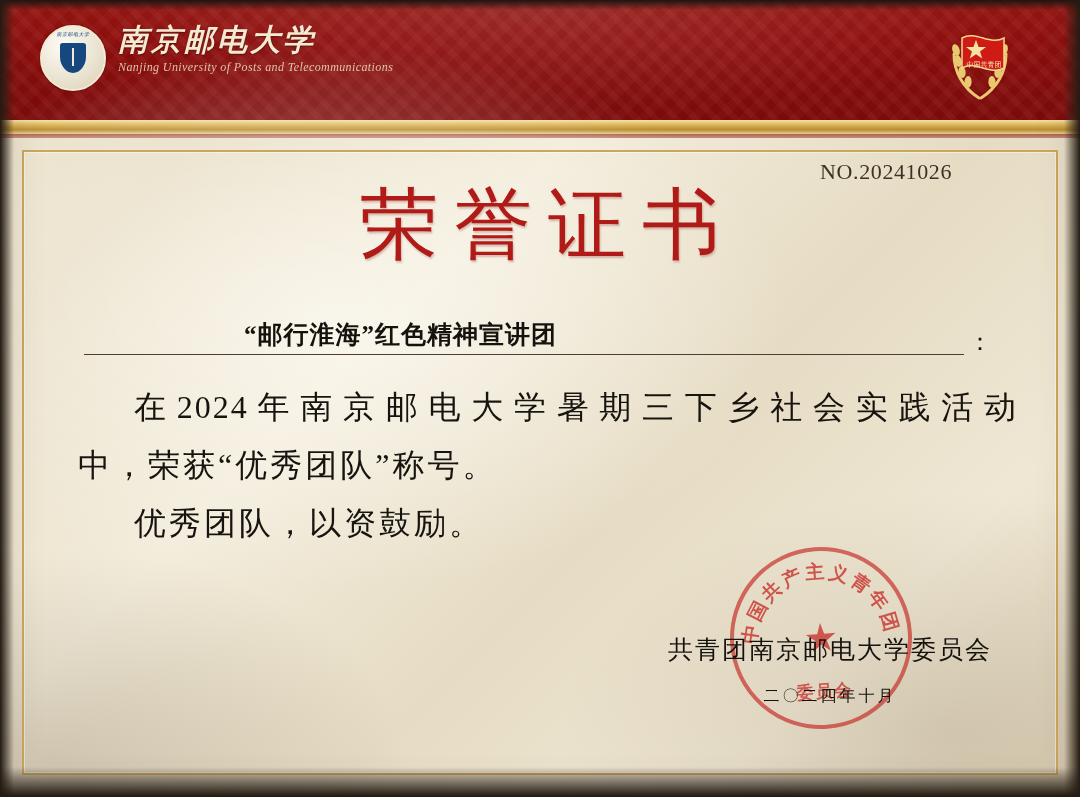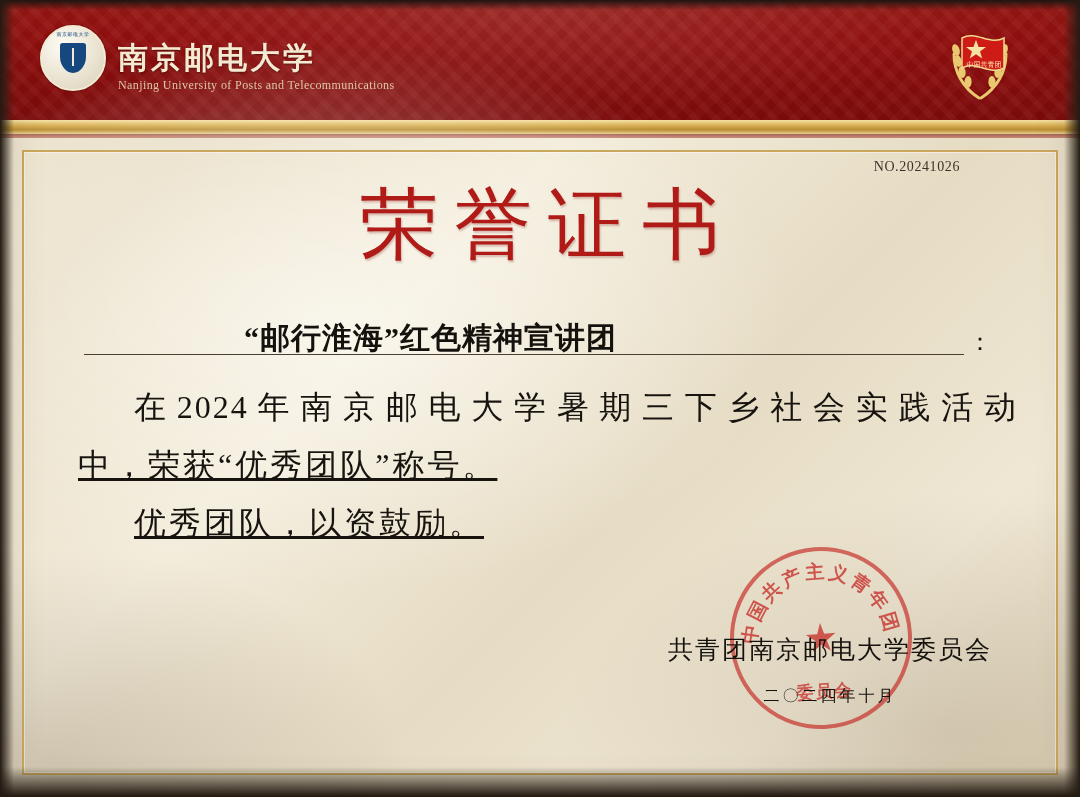--- a/index.html
+++ b/index.html
@@ -72,23 +72,24 @@
     background: linear-gradient(180deg, #8b2018 0%, #a83a28 100%);
     opacity: .55;
   }
 
   
   .univ-logo {
     position: absolute;
     left: 40px;
     top: 25px;
     display: flex;
-    align-items: flex-end;
+    align-items: flex-start;
     gap: 12px;
     z-index: 4;
+    font-style: italic;
   }
   .logo-seal {
     position: relative;
     width: 62px;
     height: 62px;
     border-radius: 50%;
     background: radial-gradient(circle at 35% 30%, #fdfbf4 0%, #e9e2cf 60%, #d8cfb6 100%);
     border: 2px solid #f3ead3;
     box-shadow: 0 0 0 1px rgba(0,0,0,.18);
     display: flex;
@@ -176,23 +177,23 @@
   
   .content {
     position: absolute;
     left: 0; right: 0;
     top: 150px;
     bottom: 0;
   }
 
   .serial {
     position: absolute;
-    right: 120px;
+    right: 128px;
     top: 9px;
-    font-size: 14px;
+    font-size: 22px;
     color: #3c3226;
     letter-spacing: .6px;
     font-family: "Liberation Serif", serif;
   }
 
   .main-title {
     position: absolute;
     left: 0; right: 0;
     top: 36px;
     text-align: center;
@@ -210,21 +211,21 @@
     position: absolute;
     left: 84px;
     right: 84px;
     top: 176px;
     height: 36px;
   }
   .recipient-name {
     position: absolute;
     left: 160px;
     top: -8px;
-    font-size: 30px;
+    font-size: 25px;
     font-weight: 700;
     color: #15120e;
     letter-spacing: 1px;
     white-space: nowrap;
   }
   .recipient-underline {
     position: absolute;
     left: 0;
     right: 32px;
     top: 28px;
@@ -248,21 +249,21 @@
     color: #17130f;
     letter-spacing: 2px;
     font-family: "Liberation Serif", "DejaVu Serif", serif;
   }
   .body-line {
     text-align: justify;
     text-align-last: justify;
     white-space: nowrap;
   }
   .body-line.p1 { text-indent: 0; }
-  .body-line.loose { text-align-last: left; letter-spacing: 3px; text-decoration: underline; }
+  .body-line.loose { text-align-last: left; letter-spacing: 3px; }
   .indent { padding-left: 56px; }
 
   
   .sign-block {
     position: absolute;
     right: 88px;
     bottom: 78px;
     text-align: center;
     font-size: 25px;
     color: #15120e;

